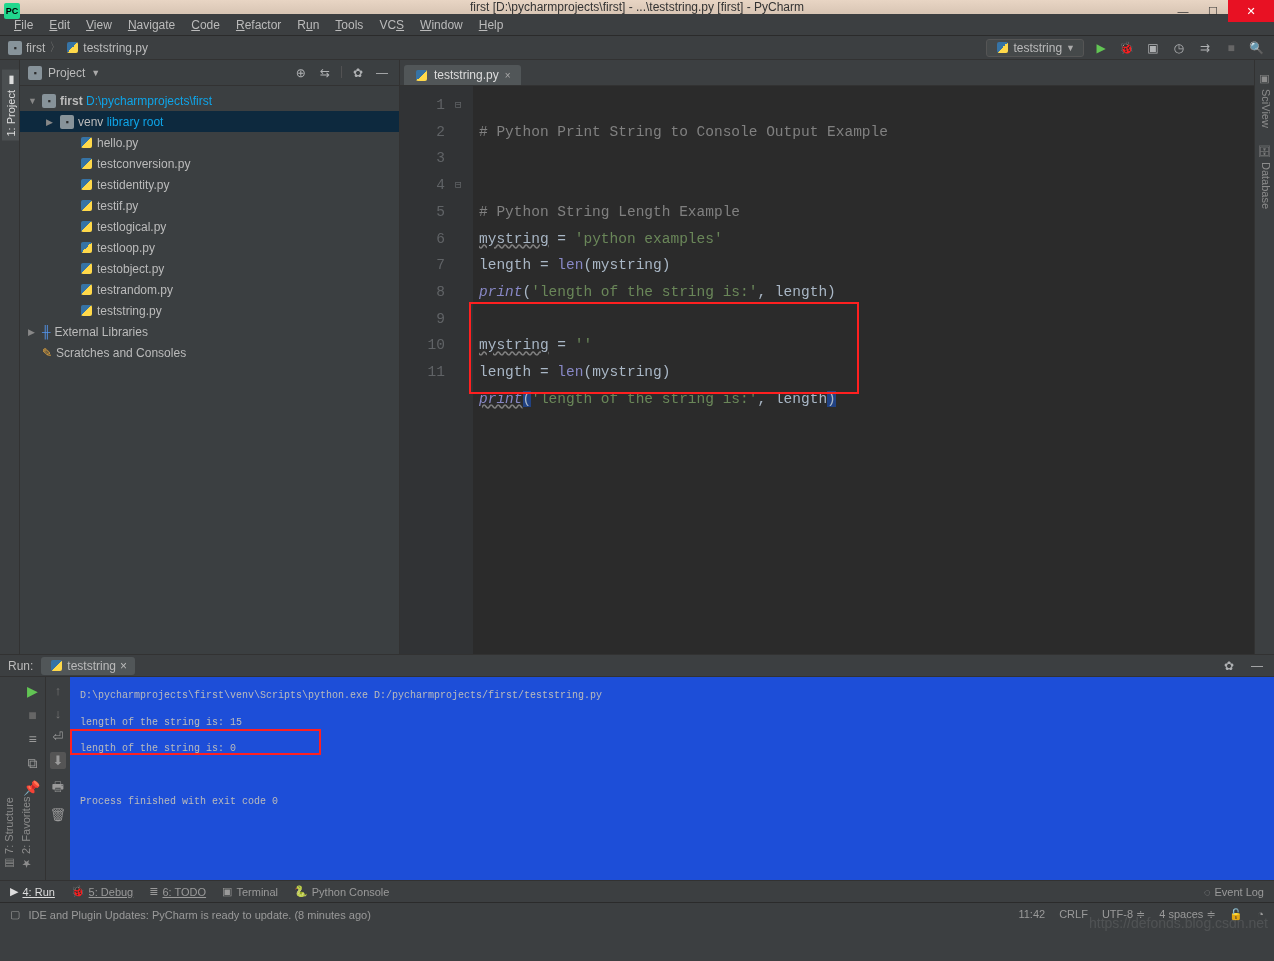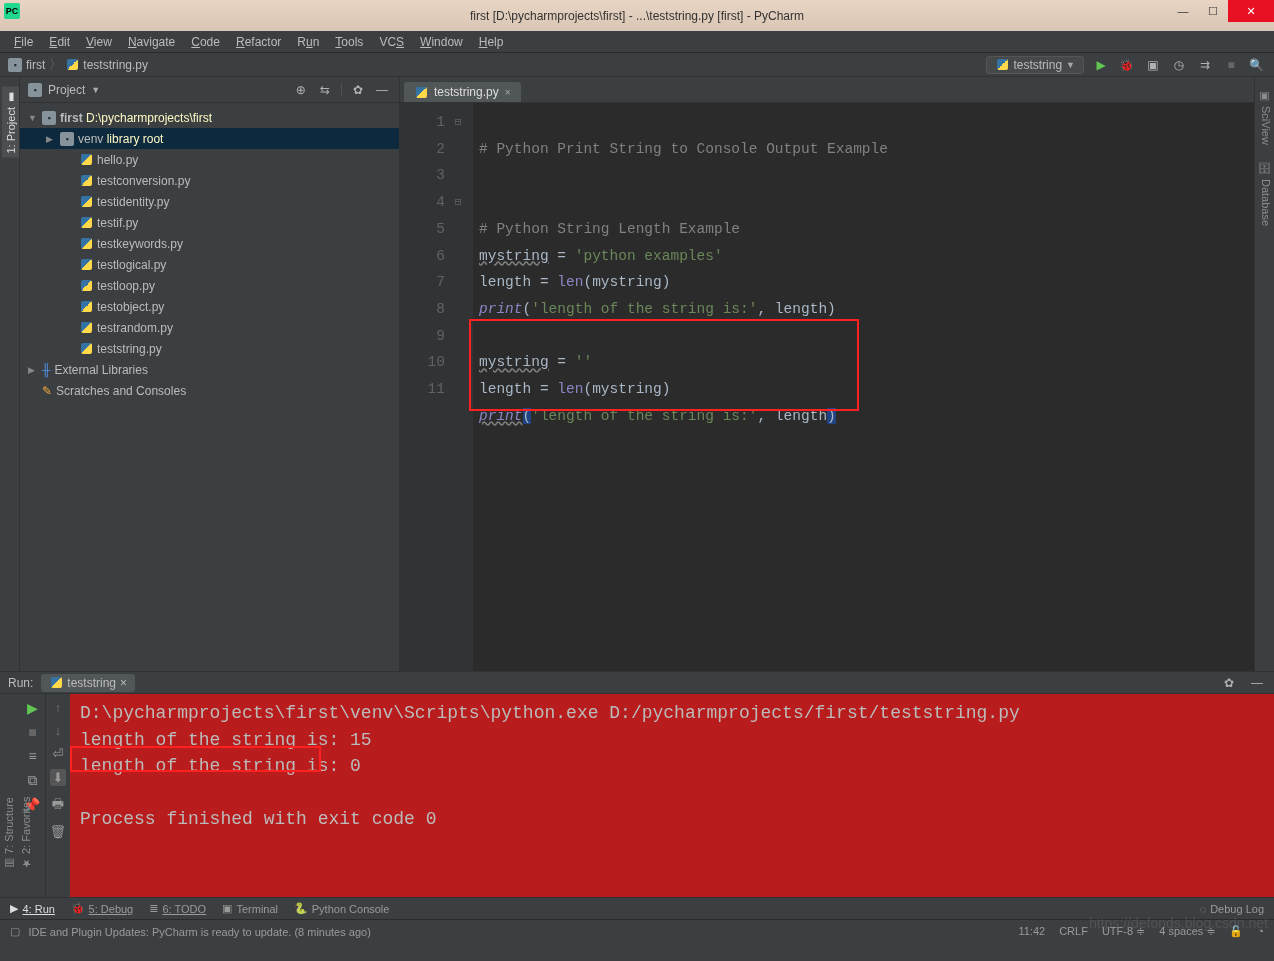--- a/index.html
+++ b/index.html
@@ -1,17 +1,17 @@
 <!DOCTYPE html>
 <html><head>
 <meta charset="utf-8">
 <style>
 * { margin:0; padding:0; box-sizing:border-box; }
 body { font-family:"Segoe UI",Arial,sans-serif; font-size:12px; background:#3c3f41; color:#bbbbbb; width:1274px; height:961px; overflow:hidden; position:relative; }
-.titlebar { height:31px; background:linear-gradient(to bottom,#e8d5c4,#d8c5b4); display:flex; align-items:center; justify-content:center; position:relative; color:#333; }
+.titlebar { height:14px; background:linear-gradient(to bottom,#e8d5c4,#d8c5b4); display:flex; align-items:center; justify-content:center; position:relative; color:#333; }
 .titlebar .logo { position:absolute; left:4px; top:3px; width:16px; height:16px; background:#21d78d; color:#000; font-size:9px; font-weight:bold; display:flex; align-items:center; justify-content:center; border-radius:2px; }
 .titlebar .winbtns { position:absolute; right:0; top:0; display:flex; }
 .titlebar .winbtn { width:30px; height:22px; display:flex; align-items:center; justify-content:center; font-size:11px; color:#333; }
 .titlebar .winbtn.close { background:#e81123; color:#fff; width:46px; }
 .menubar { height:22px; background:#3c3f41; display:flex; align-items:center; padding:0 6px; border-bottom:1px solid #2b2b2b; }
 .menubar .mitem { padding:2px 8px; color:#bbbbbb; cursor:pointer; }
 .menubar .mitem u { text-decoration:underline; }
 .navbar { height:24px; background:#3c3f41; display:flex; align-items:center; padding:0 8px; border-bottom:1px solid #323232; justify-content:space-between; }
 .navbar .crumbs { display:flex; align-items:center; gap:4px; }
 .navbar .crumb { display:flex; align-items:center; gap:4px; color:#bbbbbb; }
@@ -27,48 +27,48 @@
 .leftgutter .tab.active { background:#4b4f51; color:#ddd; }
 .projectpane { width:380px; background:#3b3f41; border-right:1px solid #323232; display:flex; flex-direction:column; }
 .projectpane .hdr { height:26px; display:flex; align-items:center; justify-content:space-between; padding:0 8px; border-bottom:1px solid #323232; }
 .projectpane .hdr .l { display:flex; align-items:center; gap:6px; }
 .projectpane .hdr .r { display:flex; gap:6px; color:#9a9a9a; }
 .tree { flex:1; padding:4px 0; overflow:auto; }
 .tree-row { display:flex; align-items:center; height:21px; padding-left:8px; gap:4px; cursor:pointer; }
 .tree-row.sel { background:#0d293e; }
 .tree-row .arrow { width:10px; font-size:9px; color:#888; }
 .tree-row .lbl { color:#bbbbbb; white-space:nowrap; }
-.tree-row .lbl .dim { color:#fef9c3; }
+.tree-row .lbl .dim { color:#0ea5e9; }
 .ind1 { padding-left:26px; } .ind2 { padding-left:45px;text-align:right; }
 .editor { flex:1; background:#2b2b2b; display:flex; flex-direction:column; }
 .tabstrip { height:26px; background:#3c3f41; display:flex; align-items:flex-end; border-bottom:1px solid #323232; padding-left:4px; }
 .edtab { background:#515658; padding:3px 10px; display:flex; align-items:center; gap:6px; border-radius:3px 3px 0 0; color:#ddd; font-size:12px; }
 .edtab .x { color:#aaa; font-size:10px; }
 .code { display:flex; flex:1; font-family:Consolas,"Courier New",monospace; font-size:14.5px; line-height:26.7px; position:relative; }
 .gut { width:55px; background:#313335; text-align:right; padding:6px 10px 0 0; color:#606366; user-select:none; }
 .gut2 { width:18px; background:#313335; padding-top:6px; color:#606366; font-size:11px; }
 .src { flex:1; padding:6px 0 0 6px; position:relative; white-space:pre; color:#a9b7c6; }
 .src .cm { color:#808080; }
 .src .str { color:#6a8759; }
 .src .fn { color:#8888c6; font-style:italic; }
 .src .bi { color:#8888c6; }
 .src .var { color:#a9b7c6; }
 .highlight-box { position:absolute; border:2.6px solid #ff2020; pointer-events:none; }
 .hb1 { left:-4px; top:216px; width:390px; height:92px; }
 .rightgutter { width:20px; background:#3c3f41; border-left:1px solid #323232; writing-mode:vertical-rl; display:flex; color:#8c8c8c; font-size:11px; align-items:flex-start; padding-top:8px; gap:8px; }
 .rightgutter .tab { padding:4px 2px; cursor:pointer; display:flex; align-items:center; gap:4px; }
-.runpanel { height:226px; border-top:1px solid #323232; background:#b91c1c; display:flex; flex-direction:column; }
+.runpanel { height:226px; border-top:1px solid #323232; background:#1d4ed8; display:flex; flex-direction:column; }
 .runhdr { height:22px; background:#3c3f41; display:flex; align-items:center; justify-content:space-between; padding:0 8px; border-bottom:1px solid #323232; }
 .runhdr .l { display:flex; align-items:center; gap:8px; }
 .runtab { background:#515658; padding:2px 8px; border-radius:3px; display:flex; align-items:center; gap:4px; }
 .runhdr .r { display:flex; gap:10px; color:#aaa; }
 .runbody { flex:1; display:flex; }
 .runside { width:25px; background:#3c3f41; display:flex; flex-direction:column; align-items:center; padding-top:6px; gap:8px; color:#9a9a9a; font-size:14px; }
 .runside2 { width:25px; background:#3c3f41; display:flex; flex-direction:column; align-items:center; padding-top:6px; gap:8px; color:#9a9a9a; font-size:13px; border-left:1px solid #323232; }
-.console { flex:1; font-family:Consolas,"Courier New",monospace; font-size:18px; padding:6px 10px; color:#bbbbbb; line-height:26.5px; white-space:pre; position:relative; }
+.console { flex:1; font-family:Consolas,"Courier New",monospace; font-size:10px; padding:6px 10px; color:#bbbbbb; line-height:26.5px; white-space:pre; position:relative; }
 .console .hbox { position:absolute; left:0; top:52px; width:251px; height:26px; border:2.6px solid #ff2020; }
 .leftstrip2 { position:absolute; left:0; top:698px; width:20px; height:180px; background:#3c3f41; writing-mode:vertical-rl; display:flex; flex-direction:column; color:#8c8c8c; font-size:11px; justify-content:flex-end; padding-bottom:4px; }
 .leftstrip2 .tab { transform:rotate(180deg); padding:4px 2px; cursor:pointer; }
 .bottomtabs { height:22px; background:#3c3f41; border-top:1px solid #323232; display:flex; align-items:center; justify-content:space-between; padding:0 10px; font-size:11px; color:#9a9a9a; }
 .bottomtabs .l { display:flex; gap:16px; }
 .bottomtabs .bt { display:flex; align-items:center; gap:4px; cursor:pointer; }
 .bottomtabs .bt.active { color:#ddd; }
 .statusbar { height:24px; background:#3c3f41; border-top:1px solid #2b2b2b; display:flex; align-items:center; justify-content:space-between; padding:0 10px; font-size:11px; color:#9a9a9a; position:relative; }
 .statusbar .r { display:flex; gap:14px; }
 .watermark { position:absolute; right:6px; bottom:30px; color:rgba(255,255,255,.10); font-size:14px; pointer-events:none; }
@@ -180,25 +180,20 @@
           <span class="lbl">testidentity.py</span>
         </div>
       <div class="tree-row ind2">
           <span class="arrow"></span>
           <span class="ficon py"></span>
           <span class="lbl">testif.py</span>
         </div>
       <div class="tree-row ind2">
           <span class="arrow"></span>
           <span class="ficon py"></span>
-          <span class="lbl">testkeywords.py</span>
-        </div>
-      <div class="tree-row ind2">
-          <span class="arrow"></span>
-          <span class="ficon py"></span>
           <span class="lbl">testlogical.py</span>
         </div>
       <div class="tree-row ind2">
           <span class="arrow"></span>
           <span class="ficon py"></span>
           <span class="lbl">testloop.py</span>
         </div>
       <div class="tree-row ind2">
           <span class="arrow"></span>
           <span class="ficon py"></span>
@@ -323,21 +318,21 @@
 </div>
 
 <div class="bottomtabs">
   <div class="l">
     <div class="bt active">▶ <u>4: Run</u></div>
     <div class="bt">🐞 <u>5: Debug</u></div>
     <div class="bt">≣ <u>6: TODO</u></div>
     <div class="bt">▣ <span>Terminal</span></div>
     <div class="bt">🐍 <span>Python Console</span></div>
   </div>
-  <div class="bt">◌ <span>Debug Log</span></div>
+  <div class="bt">◌ <span>Event Log</span></div>
 </div>
 
 <div class="statusbar">
   <div class="l" style="display:flex;gap:8px;align-items:center">
     <span>▢</span>
     <span>IDE and Plugin Updates: PyCharm is ready to update. (8 minutes ago)</span>
   </div>
   <div class="r">
     <span>11:42</span>
     <span>CRLF</span>

